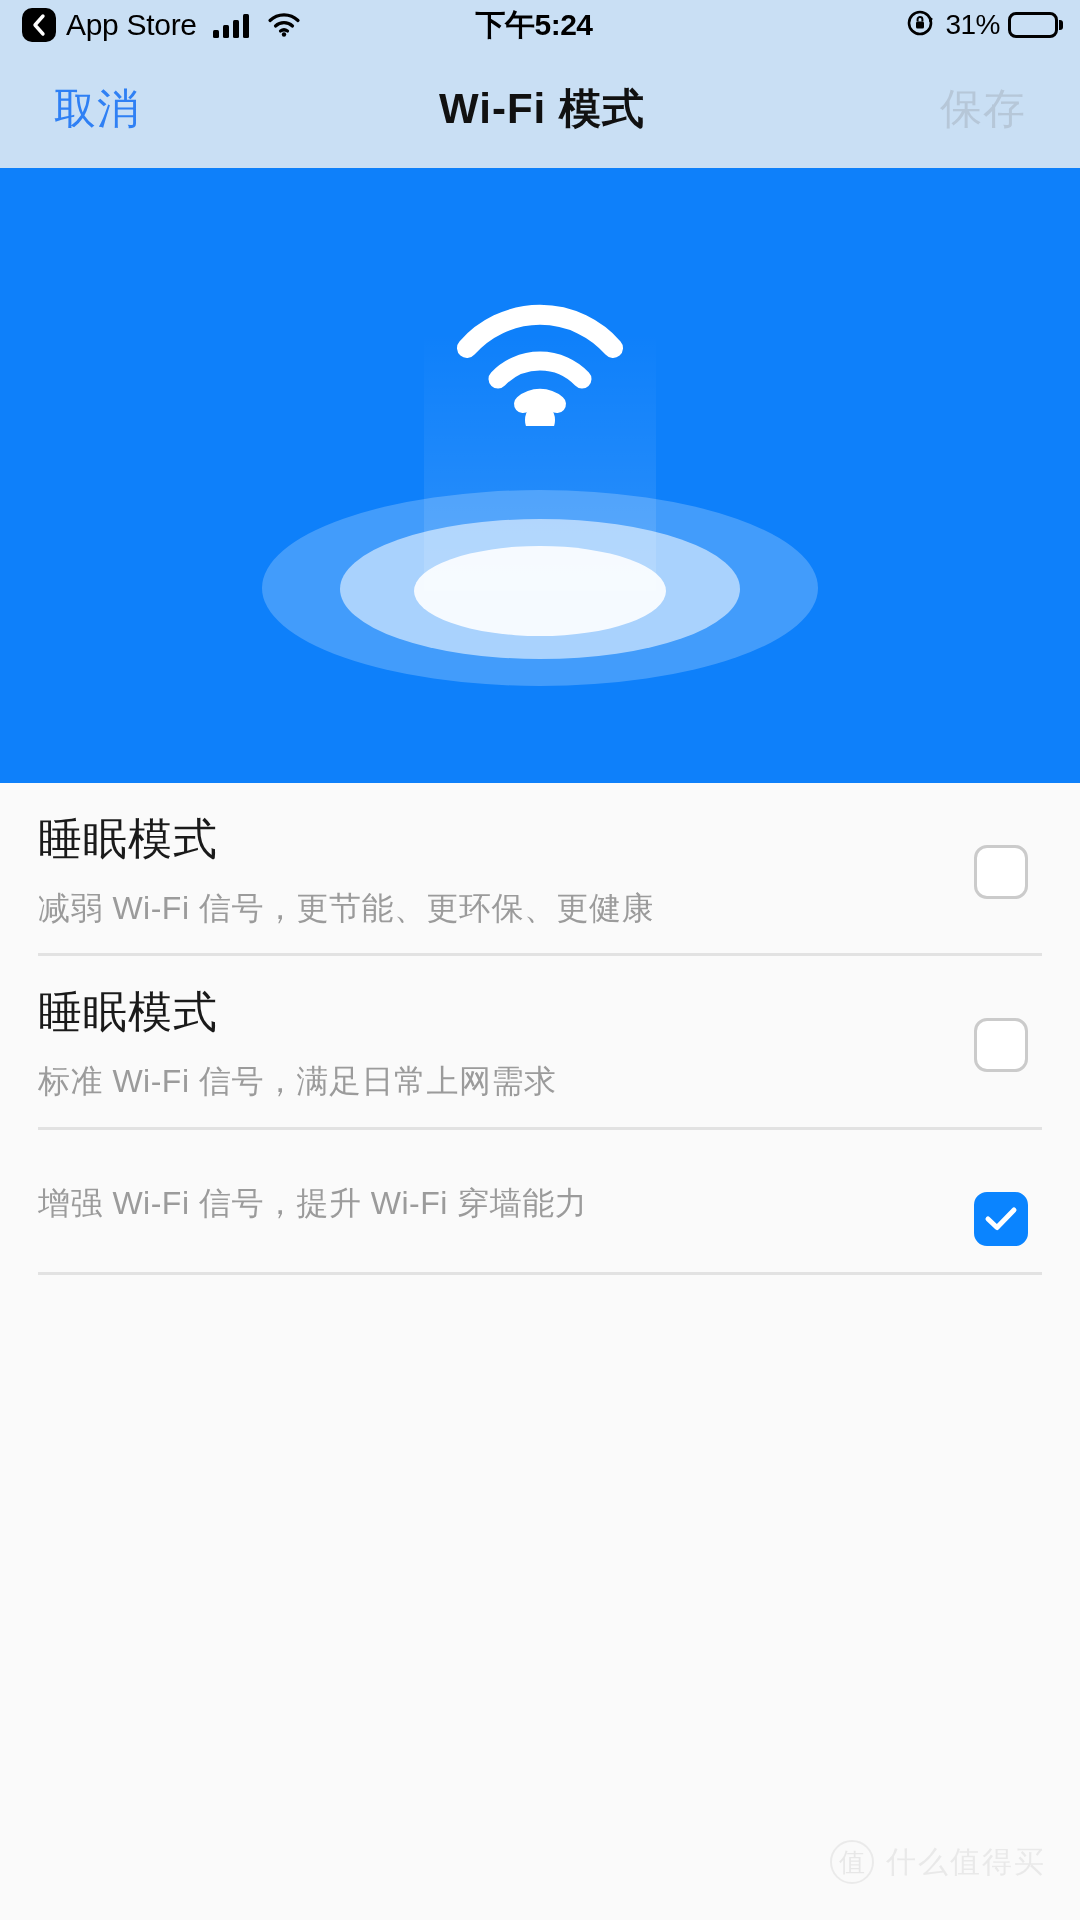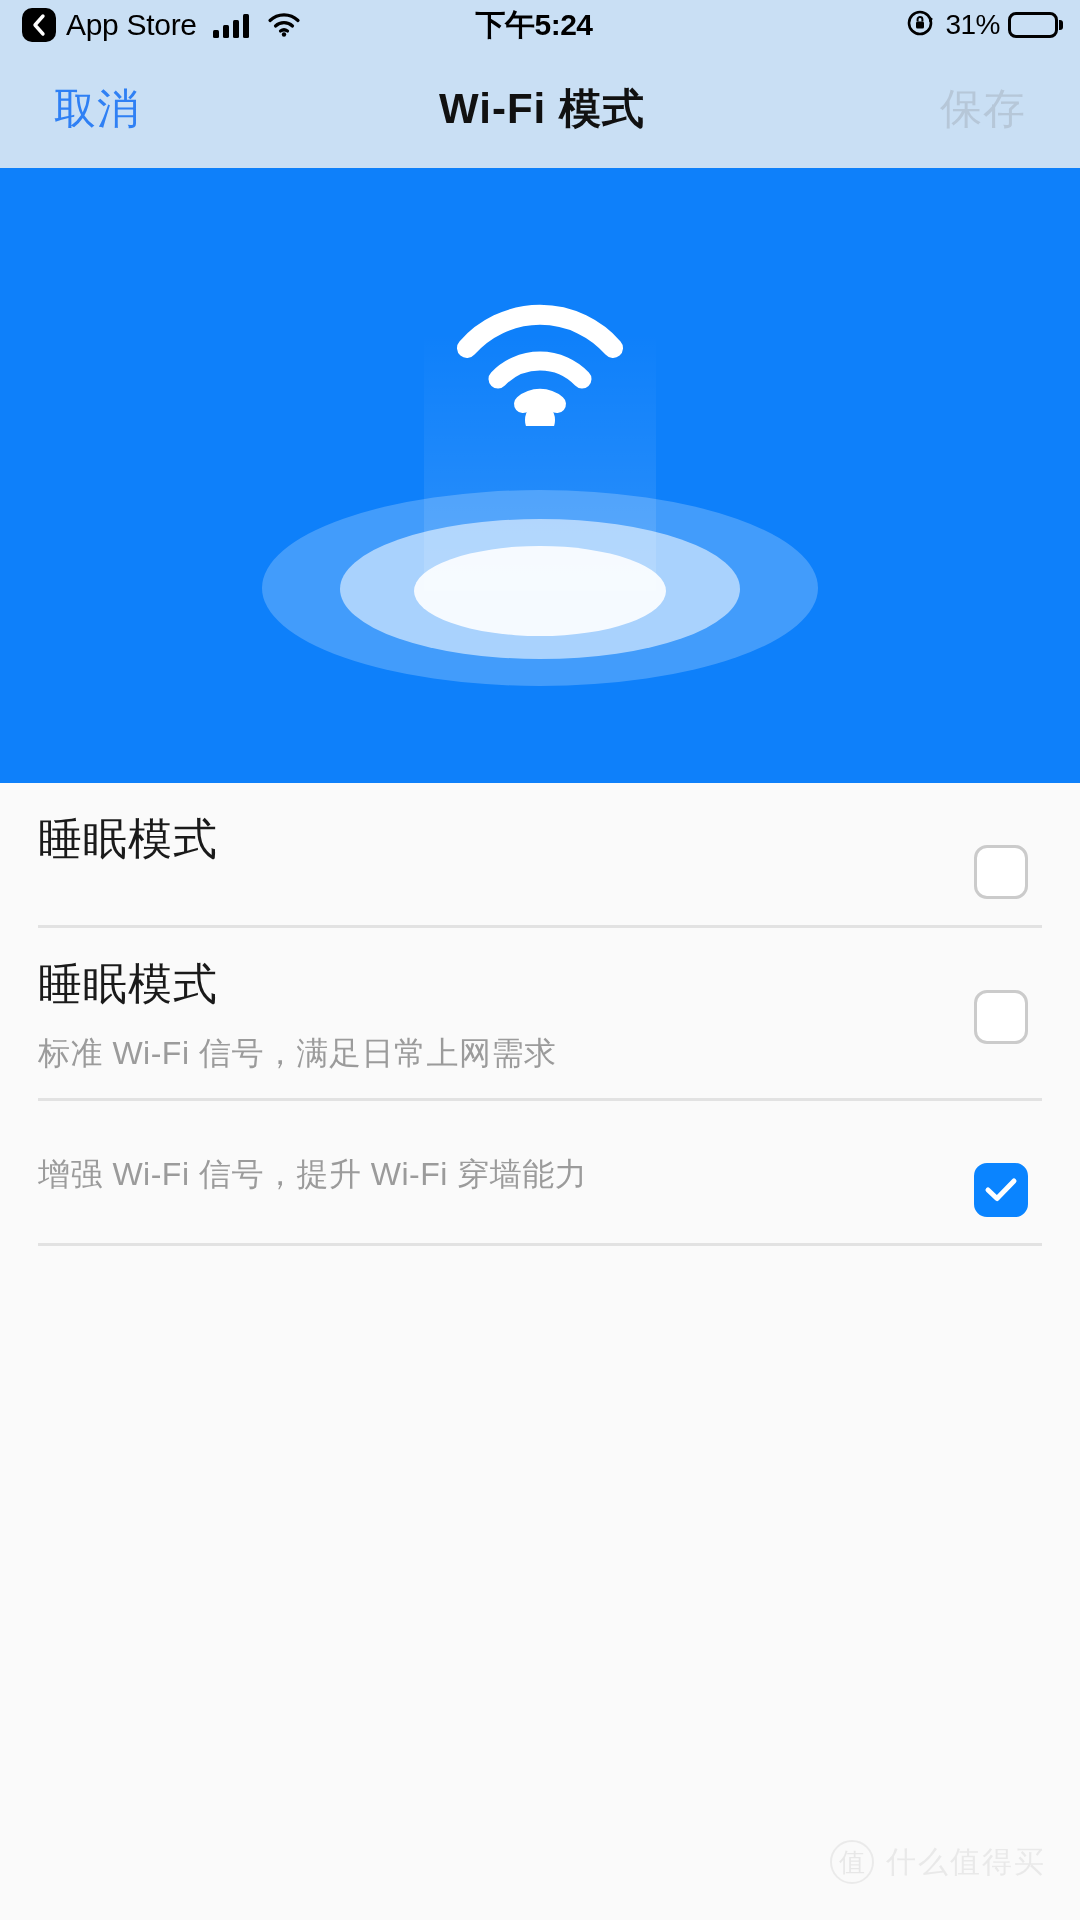--- a/index.html
+++ b/index.html
@@ -361,20 +361,21 @@
     </div>
   </div>
 </div>
 
 <div class="option-list">
 
   <div class="option-row">
     <div class="option-row-inner">
       <div class="option-texts">
         <div class="option-title">睡眠模式</div>
+        <div class="option-subtitle">减弱 Wi-Fi 信号，更节能、更环保、更健康</div>
       </div>
       <div class="checkbox unchecked"></div>
     </div>
   </div>
   <div class="row-divider"></div>
 
   <div class="option-row">
     <div class="option-row-inner">
       <div class="option-texts">
         <div class="option-title">睡眠模式</div>

